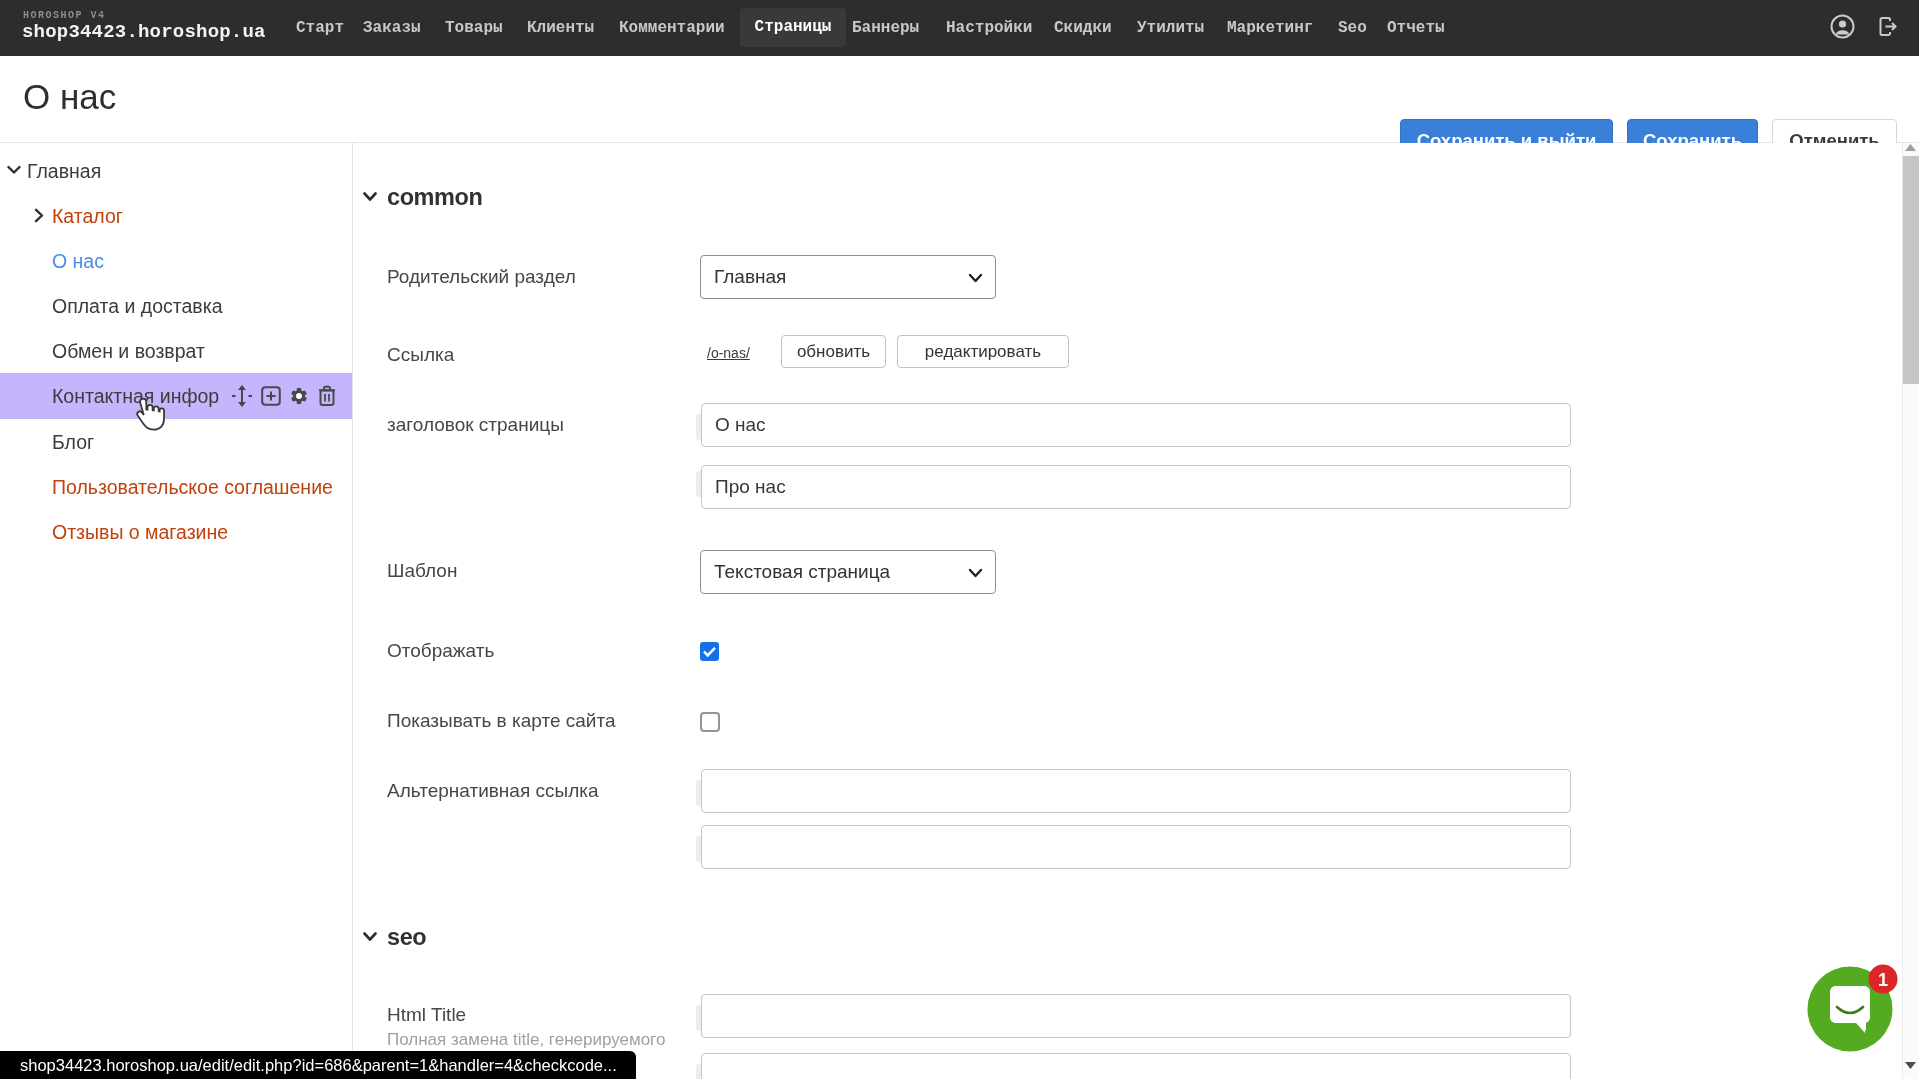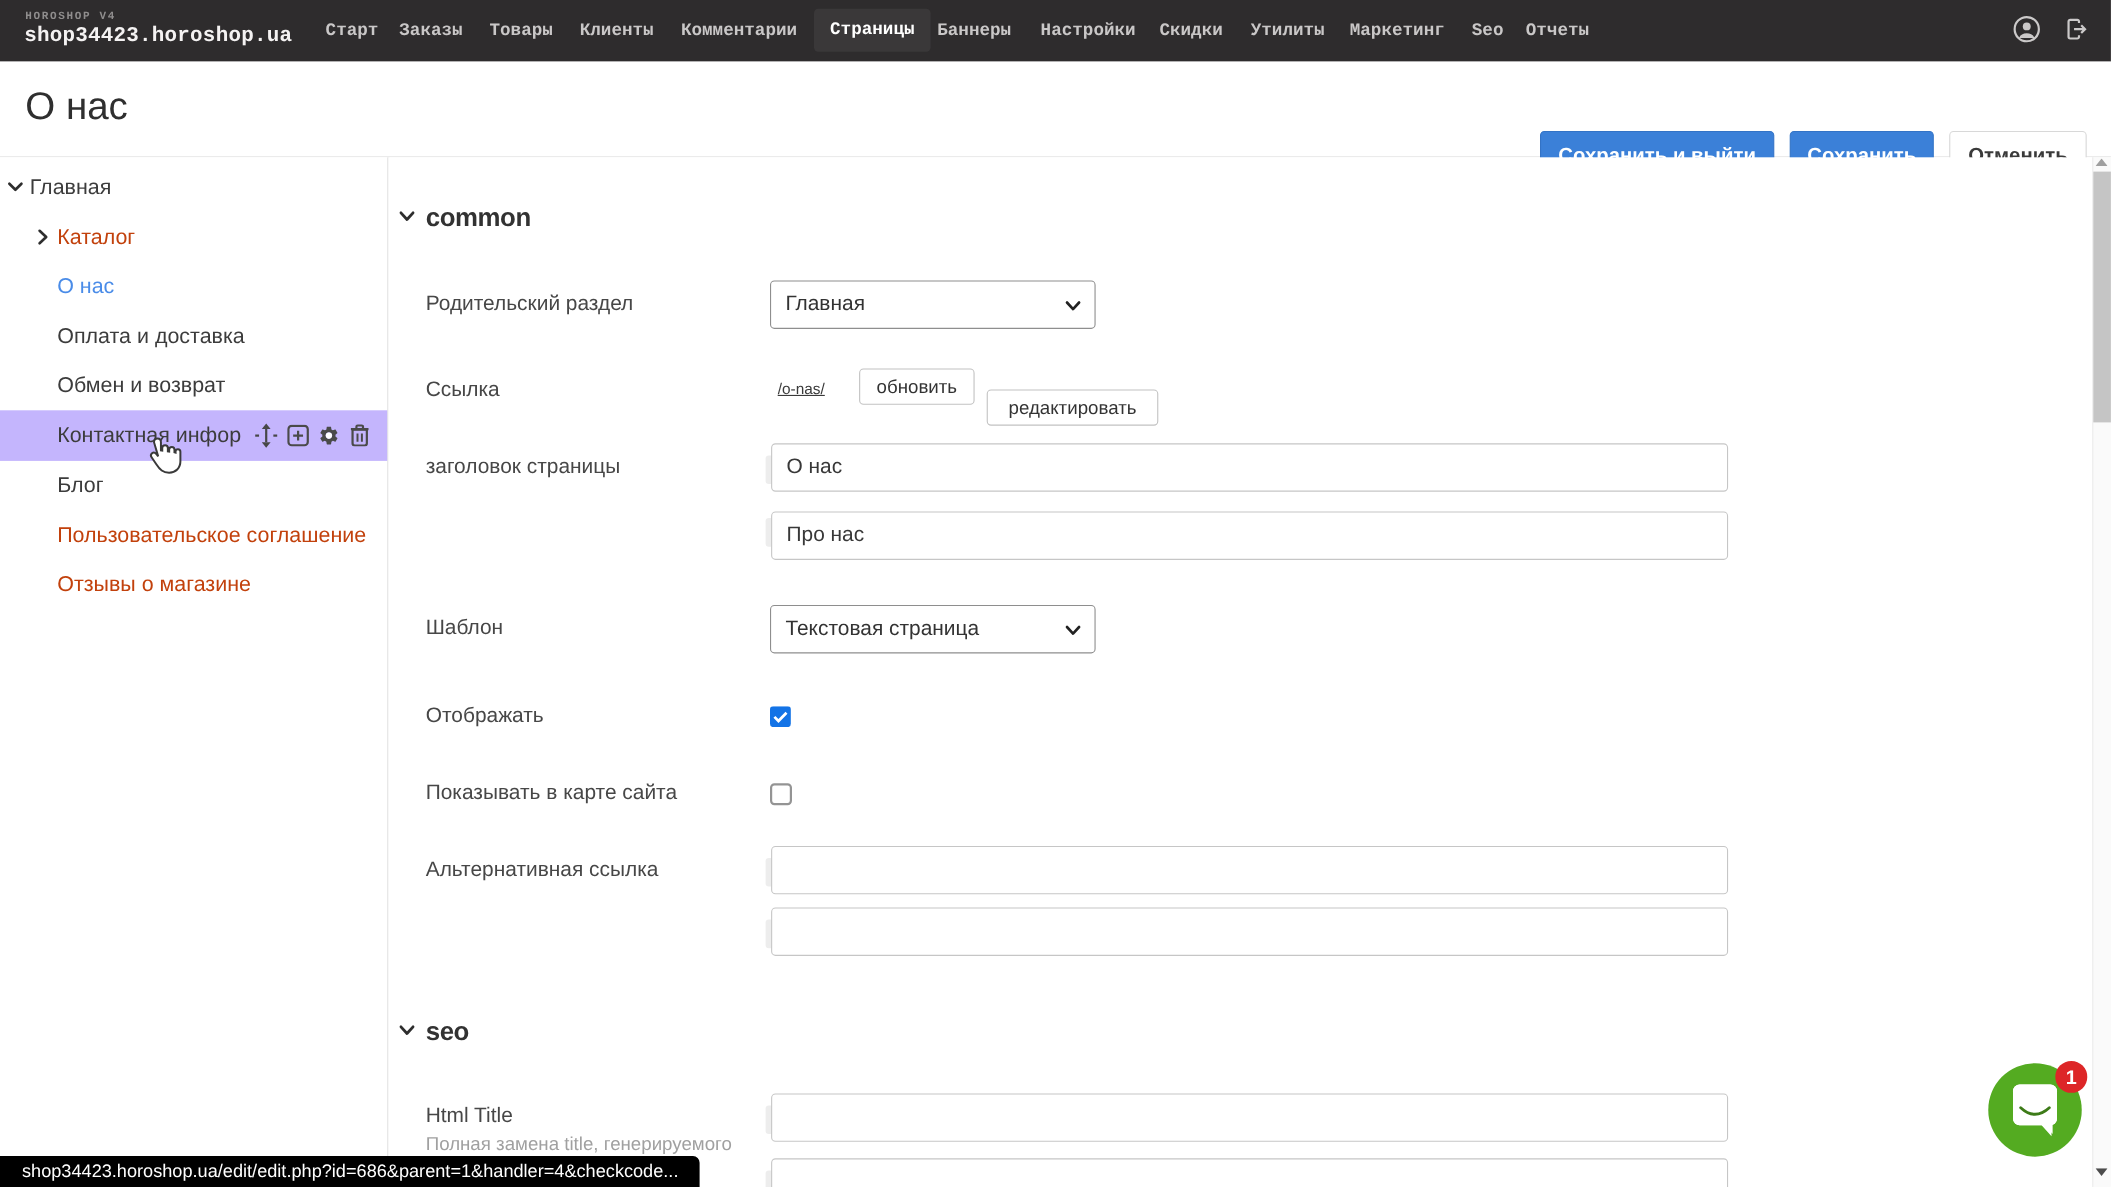--- a/index.html
+++ b/index.html
@@ -156,21 +156,21 @@
 <div class="sechead" style="left:387px; top:184px;">common</div>
 
 <div class="flabel" style="top:266px;">Родительский раздел</div>
 <div class="fselect" style="top:255px;">Главная<svg class="selarrow" width="15" height="10" viewBox="0 0 15 10">
       <path d="M2 2 L7.5 8 L13 2" fill="none" stroke="#222" stroke-width="2.4" stroke-linecap="round" stroke-linejoin="round"></path>
     </svg></div>
 
 <div class="flabel" style="top:344px;">Ссылка</div>
 <div class="abs" style="left:707px; top:345px; font-size:14px; color:#3a3a3a;text-decoration:underline;">/o-nas/</div>
 <div class="smallbtn" style="left:781px; width:105px;">обновить</div>
-<div class="smallbtn" style="left:897px; width:156px;margin-top:19px;">редактировать</div>
+<div class="smallbtn" style="left:897px; width:172px;">редактировать</div>
 
 <div class="flabel" style="top:414px;">заголовок страницы</div>
 <div class="badge" style="top:414px;">RU</div>
 <div class="finput" style="top:403px;">О нас</div>
 <div class="badge" style="top:471px;">UA</div>
 <div class="finput" style="top:465px;">Про нас</div>
 
 <div class="flabel" style="top:560px;">Шаблон</div>
 <div class="fselect" style="top:550px;">Текстовая страница<svg class="selarrow" width="15" height="10" viewBox="0 0 15 10">
       <path d="M2 2 L7.5 8 L13 2" fill="none" stroke="#222" stroke-width="2.4" stroke-linecap="round" stroke-linejoin="round"></path>

